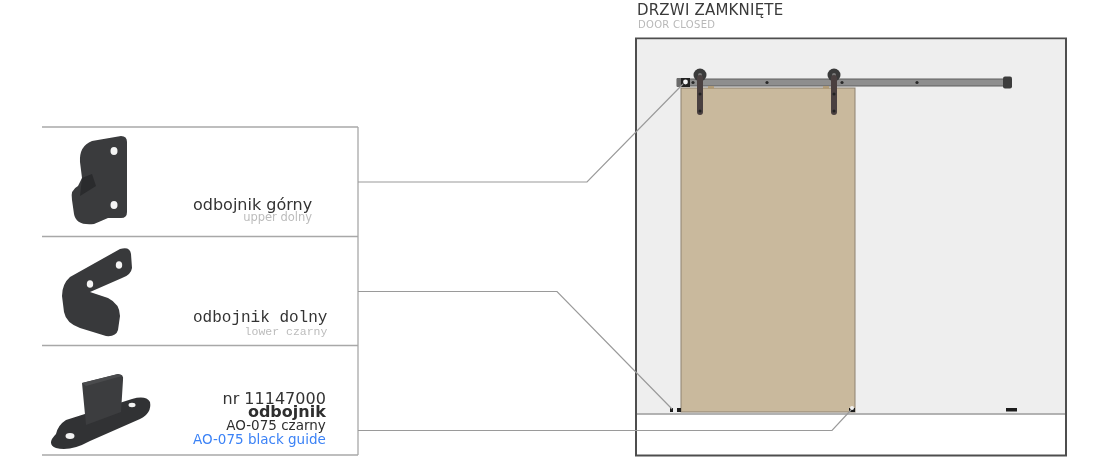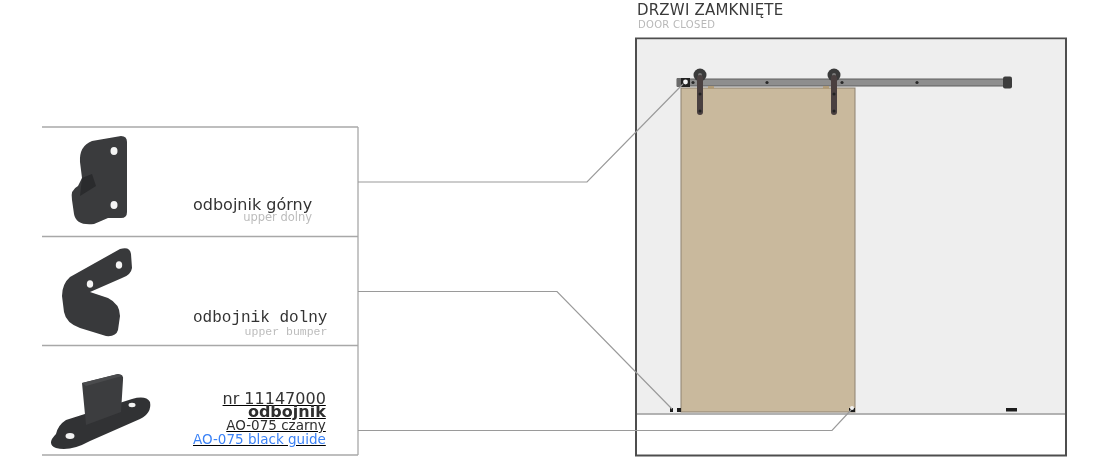--- a/index.html
+++ b/index.html
@@ -104,21 +104,21 @@
 <div class="abs title">DRZWI ZAMKNIĘTE</div>
 <div class="abs subtitle">DOOR CLOSED</div>
 
 <div class="abs" style="left:193px; top:198px;">
   <div class="label-main">odbojnik górny</div>
   <div class="label-sub">upper dolny</div>
 </div>
 
 <div class="abs" style="left:193px; top:312px;font-family:Liberation Mono, monospace;">
   <div class="label-main">odbojnik dolny</div>
-  <div class="label-sub">upper bumper</div>
+  <div class="label-sub">lower czarny</div>
 </div>
 
-<div class="abs" style="left:193px; top:392px;text-decoration:underline;">
+<div class="abs" style="left:193px; top:392px;">
   <div class="label-main">nr 11147000</div>
   <div class="label-main" style="font-weight:bold; color:#2e2e2e;">odbojnik</div>
   <div class="label-big">AO-075 czarny</div>
   <div class="label-big-sub">AO-075 black guide</div>
 </div>
 
 </body></html>

